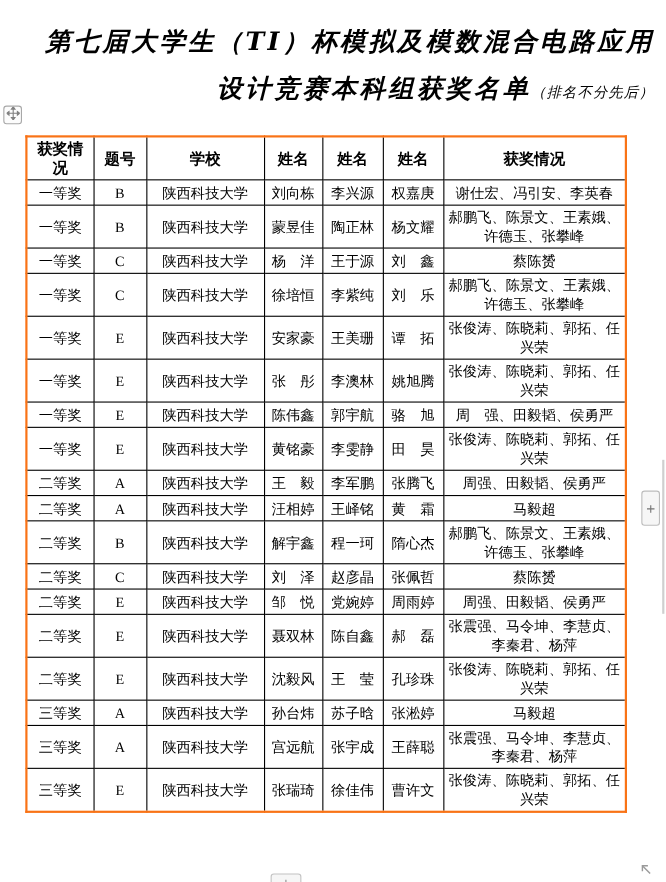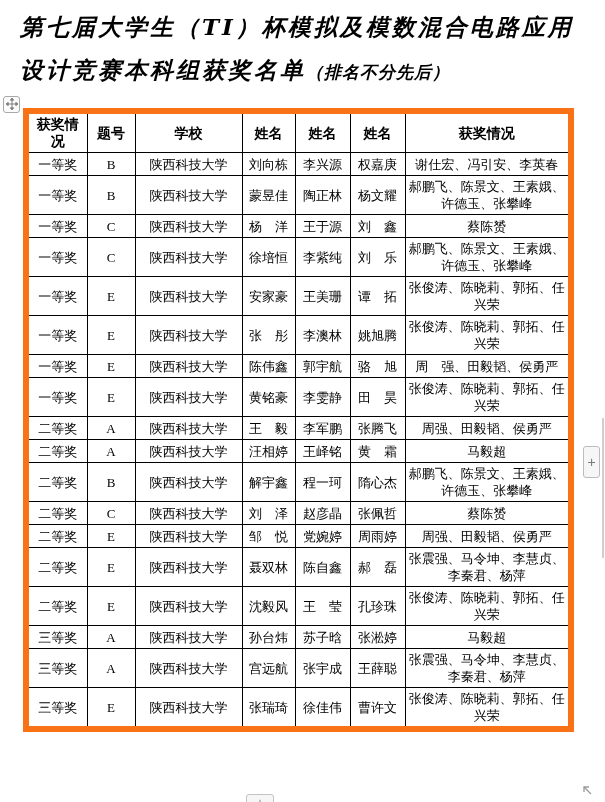--- a/index.html
+++ b/index.html
@@ -2,41 +2,41 @@
 <html><head>
 <meta charset="utf-8">
 <style>
   * { margin:0; padding:0; box-sizing:border-box; }
   html,body { background:#fff; }
   .page {
     position:relative; width:605px; height:802px; background:#ffffff;
     overflow:hidden; font-family:"Liberation Sans", sans-serif; color:#000;
   }
   
-  .title-block { position:absolute; left:20px; top:12px; width:575px; }
+  .title-block { position:absolute; left:20px; top:22px; width:575px;text-align:right; }
   .title-line1 {
     font-family:"DejaVu Serif", serif; font-style:italic; font-weight:bold;
     font-size:23px; letter-spacing:3px; white-space:nowrap; color:#000;
   }
   .title-line2 {
     margin-top:12px; font-family:"DejaVu Serif", serif; font-style:italic;
     font-weight:bold; font-size:23px; letter-spacing:3px; white-space:nowrap; color:#000;
   }
-  .title-note { font-size:17px; letter-spacing:1px; font-weight:bold; }
+  .title-note { font-size:13px; letter-spacing:1px; font-weight:normal; }
   
   .move-handle {
     position:absolute; left:3px; top:96px; width:17px; height:17px;
     border:1px solid #a8a8a8; border-radius:3px; background:#fcfcfc;
     display:flex; align-items:center; justify-content:center; cursor:move;
   }
   
   table.award-table {
-    position:absolute; left:23px; top:108px; width:545px;
+    position:absolute; left:23px; top:123px; width:545px;
     border-collapse:collapse; table-layout:fixed;
-    border:6px solid #f97316;
+    border:2px solid #f97316;
   }
   .award-table td, .award-table th {
     border:1px solid #000; text-align:center; vertical-align:middle;
     font-size:13px; line-height:17px; padding:2px 3px; height:23px;
     overflow:hidden;
   }
   .award-table th { font-size:14px; font-weight:bold; height:24px; }
   .c-problem { font-family:"Liberation Serif", serif; font-size:14px; }
   .c-teachers { line-height:17px; }
   

